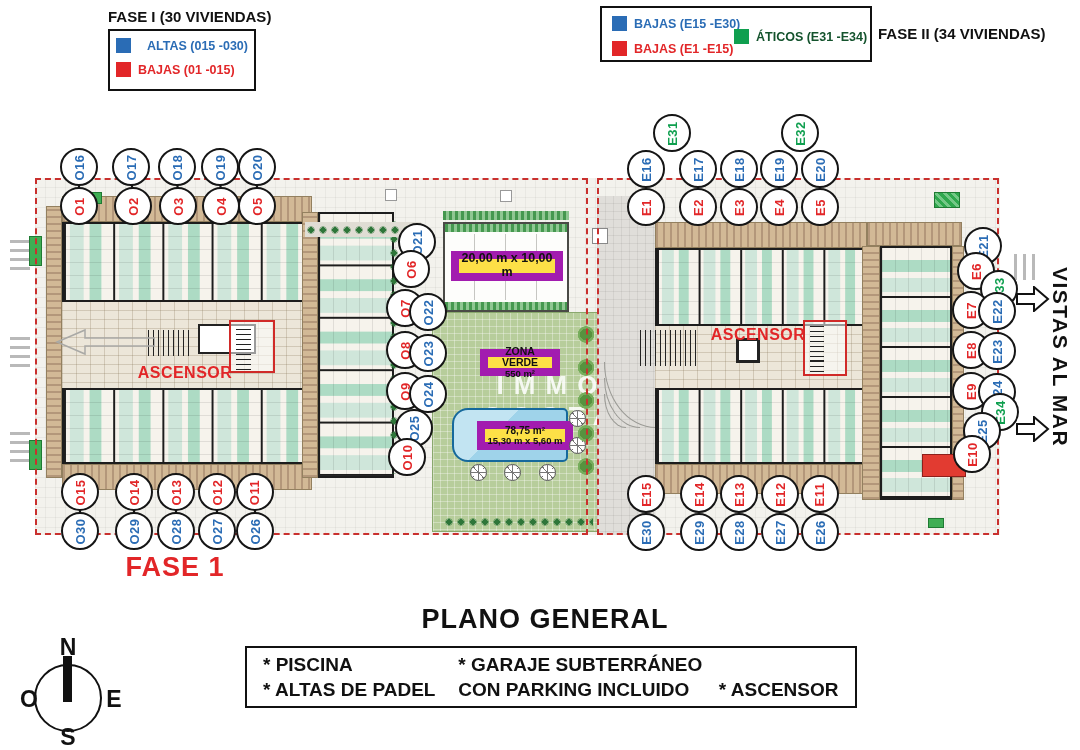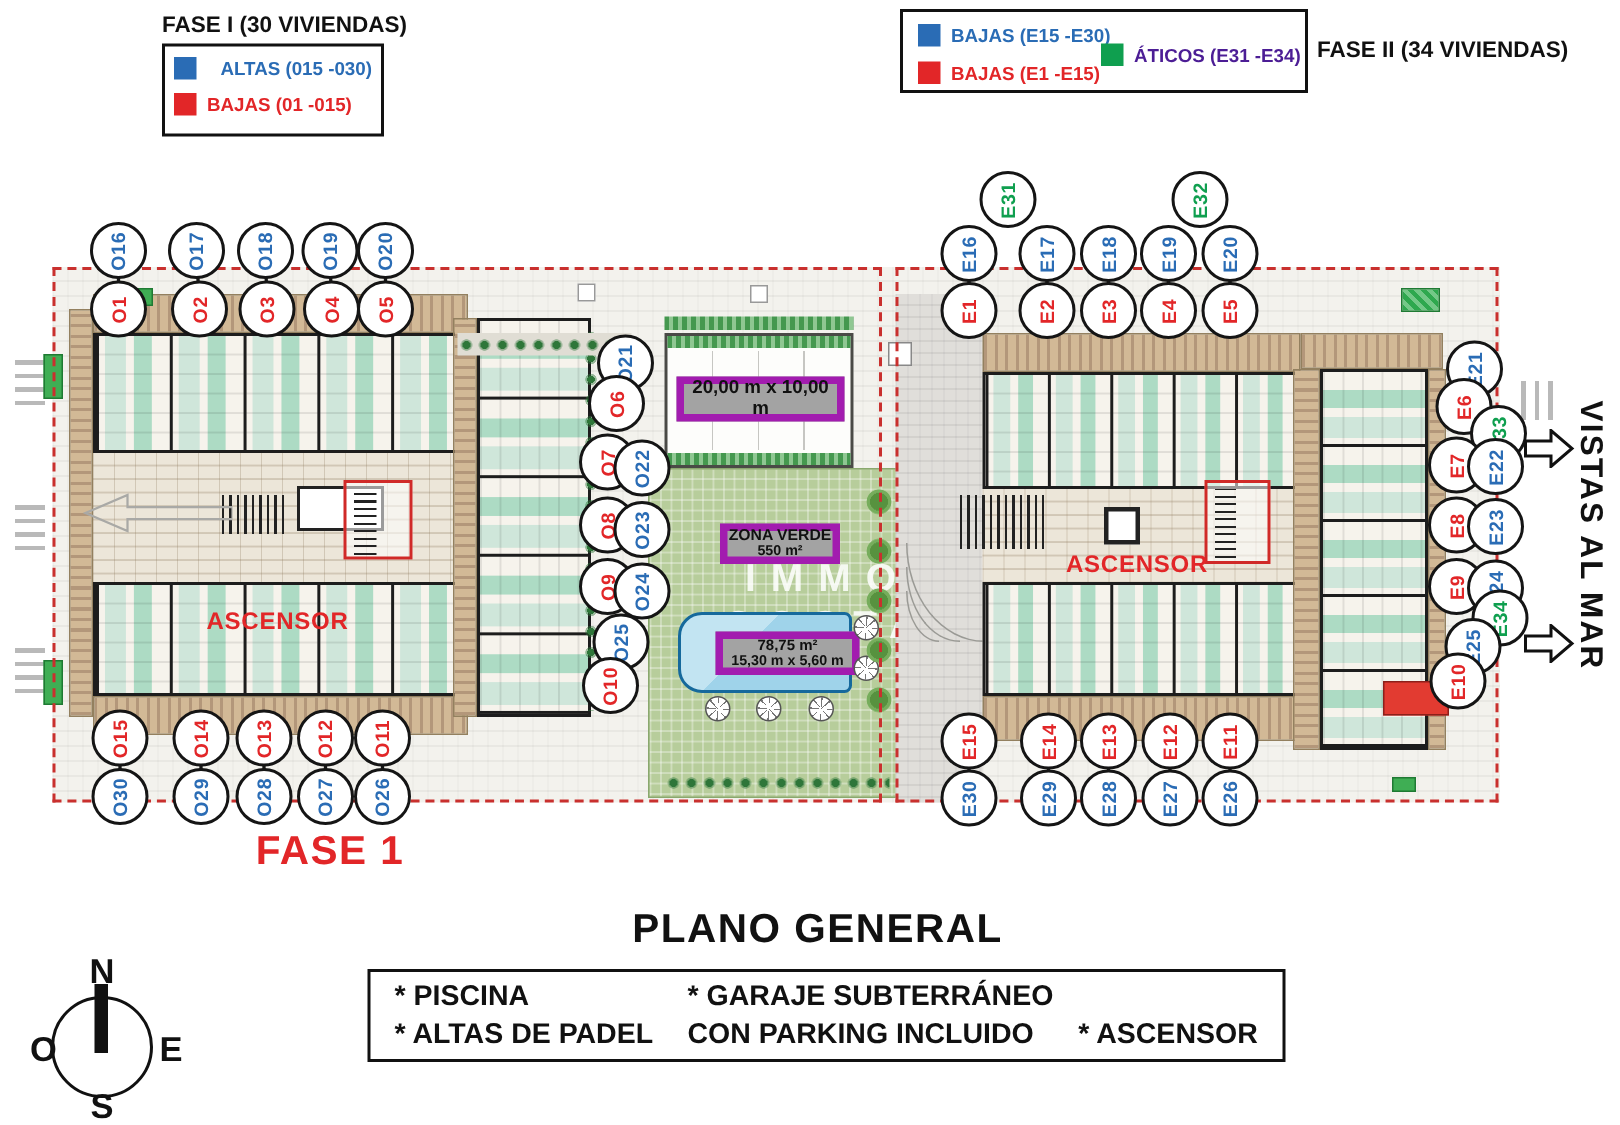--- a/index.html
+++ b/index.html
@@ -56,27 +56,27 @@
   .redfill{background:#e23b31;border:1px solid #8d1f1a;}
   .greenbox{background:#3fae54;border:1px solid #1f7a33;}
   .greenhatchbox{background:repeating-linear-gradient(45deg,#2fa84e 0 3px,#74c887 3px 6px);border:1px solid #1f7a33;}
   .ticks{background:repeating-linear-gradient(0deg,#b9b9b9 0 3px,transparent 3px 9px);}
   .parasol{width:17px;height:17px;border-radius:50%;border:1.2px solid #555;background:#fff;
     background-image:repeating-conic-gradient(#777 0 8deg,rgba(255,255,255,0) 8deg 45deg);}
   .pool{background:linear-gradient(135deg,#c2e4f2 0 40%,#9fd3ea 40% 100%);
     border:2px solid #16699c;border-radius:16px 5px 5px 16px;}
 
   
-  .lblbox{background:#a3a3a3;border:5px solid #a21caf;display:flex;flex-direction:column;
+  .lblbox{background:#fde047;border:8px solid #a21caf;display:flex;flex-direction:column;
     align-items:center;justify-content:center;font-weight:bold;color:#111;line-height:1.1;text-align:center;}
   .legend-title{font-weight:bold;font-size:15px;white-space:nowrap;}
   .legend-box{background:#fff;border:2px solid #111;}
   .legend-row{display:flex;align-items:center;gap:7px;font-weight:bold;font-size:12.5px;white-space:nowrap;}
   .sq{width:15px;height:15px;flex:0 0 15px;}
-  .ascensor{font-weight:bold;font-size:16px;letter-spacing:.5px;text-align:center;white-space:nowrap;margin-top:42px;}
+  .ascensor{font-weight:bold;font-size:16px;letter-spacing:.5px;text-align:center;white-space:nowrap;}
   .faselbl{font-weight:bold;font-size:27px;letter-spacing:1px;white-space:nowrap;}
   .watermark{color:rgba(255,255,255,.85);font-weight:bold;font-size:26px;letter-spacing:10px;
     text-align:center;line-height:1.18;white-space:nowrap;}
   .vistas{font-weight:bold;font-size:21px;letter-spacing:1.5px;text-align:center;
     transform:rotate(90deg);white-space:nowrap;}
   .title{font-weight:bold;font-size:27px;letter-spacing:1px;text-align:center;}
   .amen{background:#fff;border:2.5px solid #111;display:grid;
     grid-template-columns:33% 44% 23%;grid-template-rows:1fr 1fr;
     align-items:center;padding:4px 0 4px 16px;font-weight:bold;font-size:19px;white-space:nowrap;}
   .compass-letter{font-weight:bold;font-size:23px;text-align:center;}
@@ -115,21 +115,21 @@
     <div class="legend-row" style="position:absolute;left:10px;top:8px;" data-name="legend-item-altas-f2">
       <span class="sq" data-name="altas-color-swatch" style="background-color: rgb(42, 108, 181);"></span>
       <span data-name="legend-item-label" style="color: rgb(42, 108, 181);">BAJAS (E15 -E30)</span>
     </div>
     <div class="legend-row" style="position:absolute;left:10px;top:33px;" data-name="legend-item-bajas-f2">
       <span class="sq" data-name="bajas-color-swatch" style="background-color: rgb(226, 38, 40);"></span>
       <span data-name="legend-item-label" style="color: rgb(226, 38, 40);">BAJAS (E1 -E15)</span>
     </div>
     <div class="legend-row" style="position:absolute;left:132px;top:21px;" data-name="legend-item-aticos-f2">
       <span class="sq" data-name="aticos-color-swatch" style="background-color: rgb(15, 159, 79);"></span>
-      <span data-name="legend-item-label" style="color: #4c1d95;">ÁTICOS (E31 -E34)</span>
+      <span data-name="legend-item-label" style="color: #14532d;">ÁTICOS (E31 -E34)</span>
     </div>
   </div>
   <div class="abs legend-title" style="left:878px;top:25px;" data-name="legend-fase2-title">FASE II (34 VIVIENDAS)</div>
 
   <div class="abs site" style="left:35px;top:178px;width:965px;height:357px;" data-name="site-ground"></div>
 
   <div class="abs ticks" style="left:10px;top:238px;width:20px;height:32px;" data-name="road-marking"></div>
   <div class="abs ticks" style="left:10px;top:335px;width:20px;height:32px;" data-name="road-marking"></div>
   <div class="abs ticks" style="left:10px;top:430px;width:20px;height:32px;" data-name="road-marking"></div>
   <div class="abs ticks" style="left:1012px;top:256px;width:26px;height:22px;transform:rotate(90deg);" data-name="road-marking"></div>
@@ -439,21 +439,21 @@
     </div>
 
   <div class="abs vistas" style="left:965px;top:345px;width:190px;" data-name="vistas-al-mar-label">VISTAS AL MAR</div>
   <svg class="abs" style="left:1016px;top:286px;" width="34" height="26" viewBox="0 0 34 26" data-name="sea-view-arrow-icon">
     <polygon points="1,8 18,8 18,1 32,13 18,25 18,18 1,18" fill="#fff" stroke="#111" stroke-width="2"></polygon>
   </svg>
   <svg class="abs" style="left:1016px;top:416px;" width="34" height="26" viewBox="0 0 34 26" data-name="sea-view-arrow-icon">
     <polygon points="1,8 18,8 18,1 32,13 18,25 18,18 1,18" fill="#fff" stroke="#111" stroke-width="2"></polygon>
   </svg>
 
-  <div class="abs faselbl" style="left: 120px; top: 552px; width: 110px; text-align: center; color: rgb(226, 38, 40); margin-left: 45px;" data-name="fase1-label">FASE 1</div>
+  <div class="abs faselbl" style="left: 120px; top: 552px; width: 110px; text-align: center; color: rgb(226, 38, 40);" data-name="fase1-label">FASE 1</div>
 
   <div class="abs title" style="left:345px;top:604px;width:400px;text-align:center;" data-name="page-title">PLANO GENERAL</div>
   <div class="abs amen" style="left:245px;top:646px;width:612px;height:62px;" data-name="amenities-box">
     <div data-name="amenity-piscina">* PISCINA</div>
     <div data-name="amenity-garaje-line1">* GARAJE SUBTERRÁNEO</div>
     <div data-name="amenity-spacer"></div>
     <div data-name="amenity-pista">* ALTAS DE PADEL</div>
     <div data-name="amenity-garaje-line2">CON PARKING INCLUIDO</div>
     <div data-name="amenity-ascensor">* ASCENSOR</div>
   </div>

